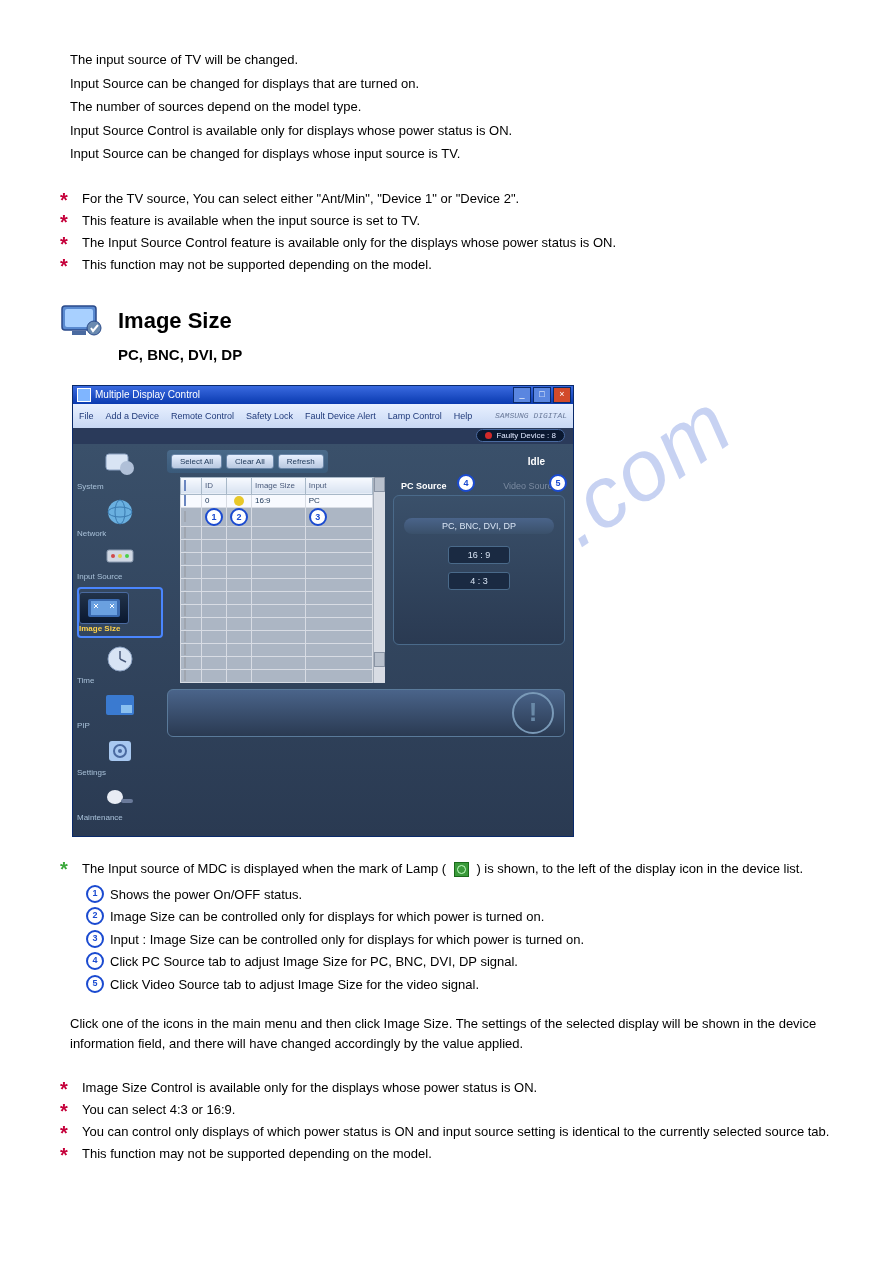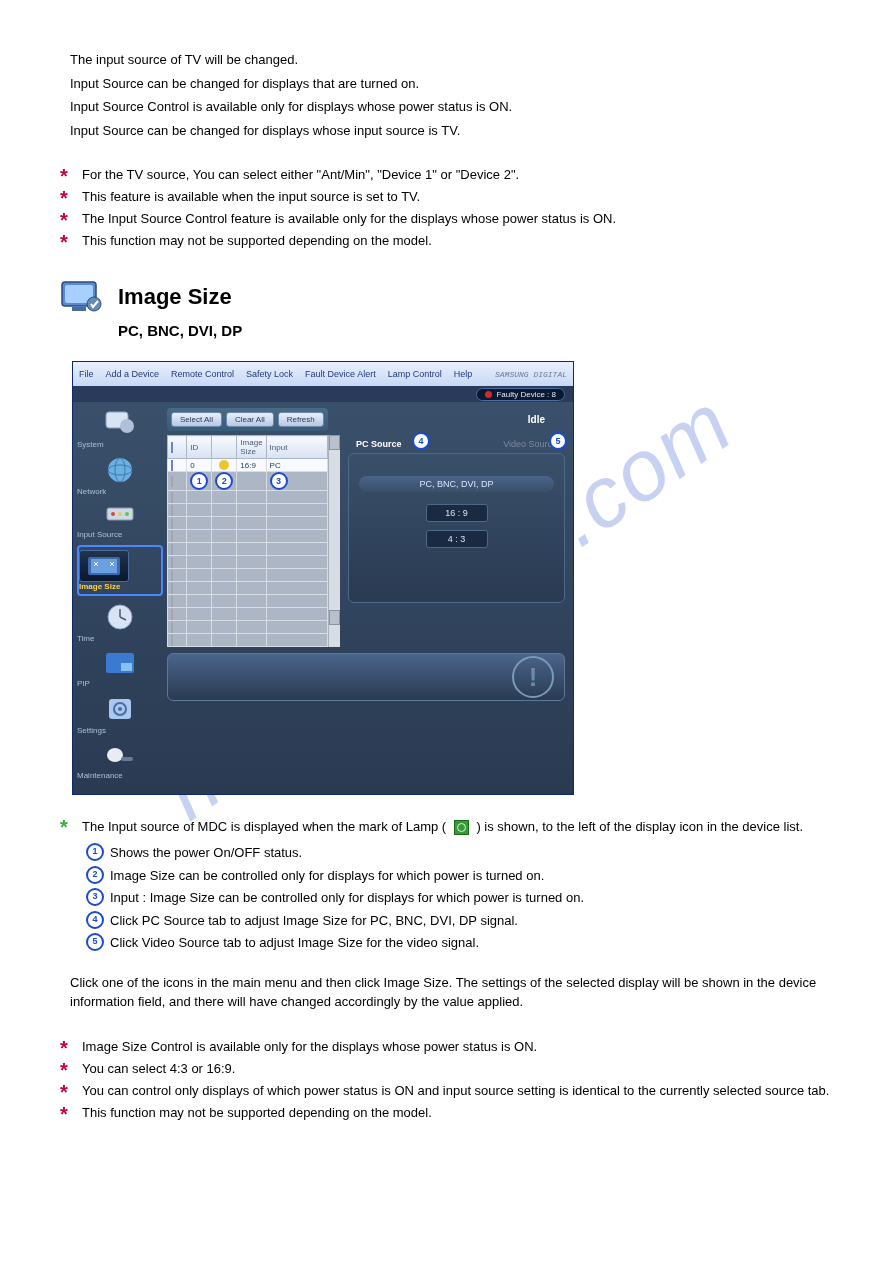--- a/index.html
+++ b/index.html
@@ -44,21 +44,21 @@
   .sidebar { width:86px; padding:6px 4px 8px 4px;}
   .side-item { text-align:left; margin-bottom:6px; }
   .side-icon { margin:0 auto 2px auto; border-radius:4px; display:flex; align-items:center; justify-content:center;}
   .side-label { font-size:8px; color:#a8c0d8;}
   .side-selected { border:2px solid #4a86ff; border-radius:4px; padding:3px 0;}
   .side-selected .side-label { color:#ffd24a; font-weight:bold;}
   .sel-icon-bg { width:48px; height:30px; background:linear-gradient(#22334a,#0a1830); border:1px solid #4a6aa0; border-radius:3px; display:flex; align-items:center; justify-content:center;}
 
   .main-area { flex:1; padding:6px 8px 8px 0;}
   .main-top { display:flex; }
-  .left-panel { width:173px; background:#f0f2f6; border-radius:4px 4px 0 0; }
+  .left-panel { width:205px; background:#f0f2f6; border-radius:4px 4px 0 0;margin-left:13px; }
   .btnbar { background:linear-gradient(#4a6a8a,#3a5a7a); padding:4px 4px; display:flex; gap:4px; border-radius:4px 4px 0 0;}
   .topbtn { font-size:8px; background:linear-gradient(#e8f0ff,#b8c8e0); border:1px solid #6a86a8; border-radius:3px; padding:2px 8px; color:#203a5a;}
   .idle { margin-left:auto; font-size:10px; color:#fff; font-weight:bold; padding-right:20px; align-self:center;}
 
   .table { font-size:8px; border-collapse:collapse; width:100%;}
   .table th { background:linear-gradient(#f8faff,#d8e2f0); border:1px solid #a8b8c8; color:#4a5a7a; font-weight:normal; padding:2px 3px; text-align:left; height:12px;}
   .table td { border:1px solid #d8dce4; background:#acb6c4; height:12px; padding:0 3px;}
   .table tr.rowdata td { background:#f8faff; color:#203a5a;}
   .cell-lamp { width:10px; height:10px; border-radius:50%; background:#e8c82a; margin:auto;}
   .cell-chk-on { width:10px; height:10px; background:#3a5ab0; border:1px solid #6a86c0;}
@@ -96,20 +96,21 @@
 </style>
 </head>
 <body>
 
 <div class="page">
   <div class="watermark">manualslive.com</div>
 
   <div class="body-text">
     <p>The input source of TV will be changed.</p>
     <p>Input Source can be changed for displays that are turned on.</p>
+    <p>The number of sources depend on the model type.</p>
     <p>Input Source Control is available only for displays whose power status is ON.</p>
     <p>Input Source can be changed for displays whose input source is TV.</p>
   </div>
 
   <ul class="star-list">
     <li>
         <span class="star-red">*</span>
         <span>For the TV source, You can select either "Ant/Min", "Device 1" or "Device 2".</span>
       </li>
     <li>
@@ -134,20 +135,29 @@
           <rect x="12" y="27" width="14" height="4" fill="#4a6aa0"></rect>
           <circle cx="34" cy="24" r="7" fill="#6a8ab0" stroke="#2a4a8a"></circle>
           <path d="M31 24 l2 3 l5 -6" stroke="#fff" stroke-width="2" fill="none"></path>
         </svg>
     </span>
     <span class="heading-text">Image Size</span>
   </div>
   <div class="sub-heading">PC, BNC, DVI, DP</div>
 
   <div class="app-window">
+    <div class="titlebar">
+      <span class="title-icon"></span>
+      <span>Multiple Display Control</span>
+      <span class="window-btns">
+        <span class="win-btn win-min">_</span>
+        <span class="win-btn win-max">□</span>
+        <span class="win-btn win-close">×</span>
+      </span>
+    </div>
     <div class="menubar">
       <span class="menu-item">File</span>
       <span class="menu-item">Add a Device</span>
       <span class="menu-item">Remote Control</span>
       <span class="menu-item">Safety Lock</span>
       <span class="menu-item">Fault Device Alert</span>
       <span class="menu-item">Lamp Control</span>
       <span class="menu-item">Help</span>
       <span class="brand">SAMSUNG DIGITAL</span>
     </div>

